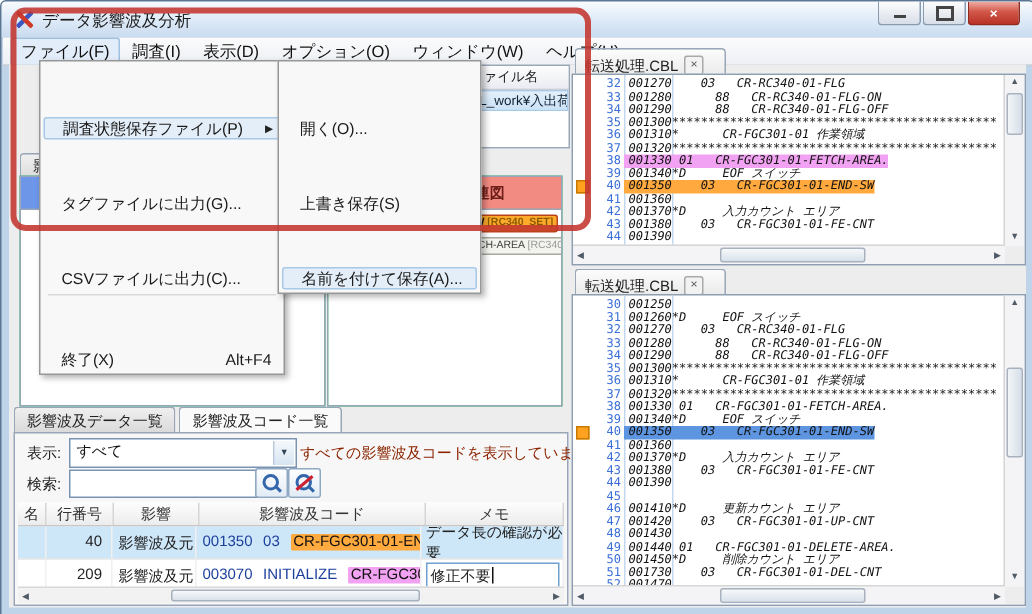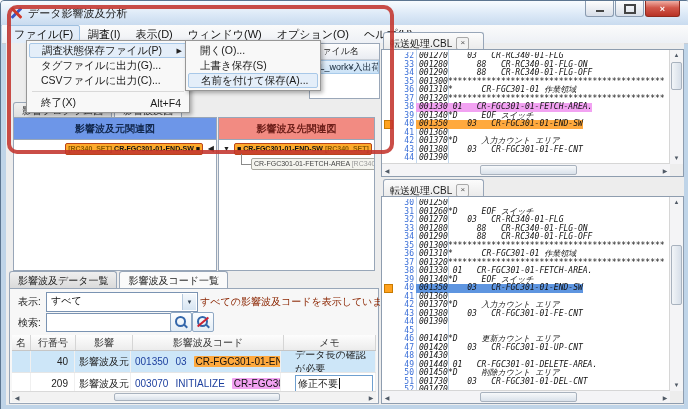--- a/index.html
+++ b/index.html
@@ -88,21 +88,21 @@
          border-bottom:1px solid #C6C6C6;color:#333;}
   .th{border-right:1px solid #D5D5D5;display:flex;align-items:center;justify-content:center;white-space:nowrap;}
   .c0{width:18px;flex:none;} .c1{width:44px;flex:none;} .c2{width:56px;flex:none;}
   .c3{width:150px;flex:none;text-align:center;} .c4{flex:1;}
   .trow{display:flex;height:21px;border-bottom:1px solid #E6E6E6;align-items:center;color:#222;}
   .trow.sel{background:#CDE6F8;}
   .td{border-right:1px solid #F0F0F0;height:100%;display:flex;align-items:center;overflow:hidden;}
   .td.c1{justify-content:flex-end;padding-right:6px;box-sizing:border-box;}
   .td.c2{padding-left:4px;box-sizing:border-box;}
   .td.c3{padding-left:4px;box-sizing:border-box;white-space:nowrap;}
-  .td.c4{padding-left:14px;box-sizing:border-box;}
+  .td.c4{padding-left:3px;box-sizing:border-box;}
   .seq,.stmt{color:#1C3F9E;margin-right:7px;}
   .cbadge{padding:0 2px;border-radius:1px;color:#111;white-space:nowrap;}
   .memoedit{display:flex;align-items:center;height:16px;border:1px solid #6FA0D0;background:#fff;
             padding:0 2px;flex:1;margin-right:2px;}
   .caret{width:1px;height:11px;background:#111;margin-left:1px;}
   .tscroll{position:absolute;left:0;right:0;bottom:0;height:10px;background:#F2F2F2;border-top:1px solid #D9D9D9;}
   .tthumb{position:absolute;left:28%;width:45%;top:1px;bottom:1px;
           background:linear-gradient(#F7F9FB,#D9E1EA);border:1px solid #A8B2BE;border-radius:2px;}
   .harr{position:absolute;top:0;bottom:0;width:10px;font-size:6px;color:#505A66;
         display:flex;align-items:center;justify-content:center;}
@@ -133,21 +133,21 @@
   .vthumb{position:absolute;left:1px;right:1px;background:linear-gradient(90deg,#F2F5F8,#D6DEE8);
           border:1px solid #A8B2BE;border-radius:2px;}
   .hscroll{position:absolute;left:0;right:13px;bottom:0;height:12px;background:#F4F4F6;border-top:1px solid #D6D6D6;}
   .hthumb{position:absolute;left:34%;width:33%;top:1px;bottom:1px;
           background:linear-gradient(#F7F9FB,#D9E1EA);border:1px solid #A8B2BE;border-radius:2px;}
   .corner{position:absolute;right:0;bottom:0;width:13px;height:12px;background:#EDEDED;}
   
   .dropdown{position:absolute;left:25px;top:39px;width:158px;z-index:300;background:#F8F8F8;
             border:1px solid #979797;box-shadow:2px 2px 4px rgba(0,0,0,.3);padding:2px;
             font-size:10.5px;color:#1A1A1A;}
-  .mi{height:15px;display:flex;align-items:center;padding:0 6px 0 12px;position:relative;white-space:nowrap;}
+  .mi{height:15px;display:flex;align-items:center;padding:0 6px 0 12px;position:relative;white-space:nowrap;margin-top:35px;}
   .mi.hl{background:#E4EEF9;border:1px solid #A8C8E8;border-radius:2px;height:13px;}
   .mi .subarrow{position:absolute;right:4px;font-size:7px;color:#222;}
   .mi .shortcut{margin-left:auto;padding-left:16px;}
   .msep{height:1px;background:#D9D9D9;margin:3px 3px;}
   .submenu{position:absolute;left:184px;top:39px;width:130px;z-index:310;background:#F8F8F8;
            border:1px solid #979797;box-shadow:2px 2px 4px rgba(0,0,0,.3);padding:2px;
            font-size:10.5px;color:#1A1A1A;}
   
   .annotation{position:absolute;left:6px;top:4px;width:379px;height:141px;
               border:4px solid rgba(195,52,46,0.88);border-radius:10px;pointer-events:none;z-index:400;}
@@ -171,22 +171,22 @@
           <i class="maxbox"></i>
         </span>
       <span class="wbtn close">×</span>
     </div>
   </div>
 
   <div class="menubar">
     <span class="menu-item open">ファイル(F)</span>
     <span class="menu-item">調査(I)</span>
     <span class="menu-item">表示(D)</span>
+    <span class="menu-item">オプション(O)</span>
     <span class="menu-item">ウィンドウ(W)</span>
-    <span class="menu-item">オプション(O)</span>
     <span class="menu-item">ヘルプ(H)</span>
   </div>
 
   <div class="client"></div>
 
   <div class="file-list">
     <div class="fl-header">ファイル名</div>
     <div class="fl-row">DL_work¥入出荷管理</div>
   </div>
 

